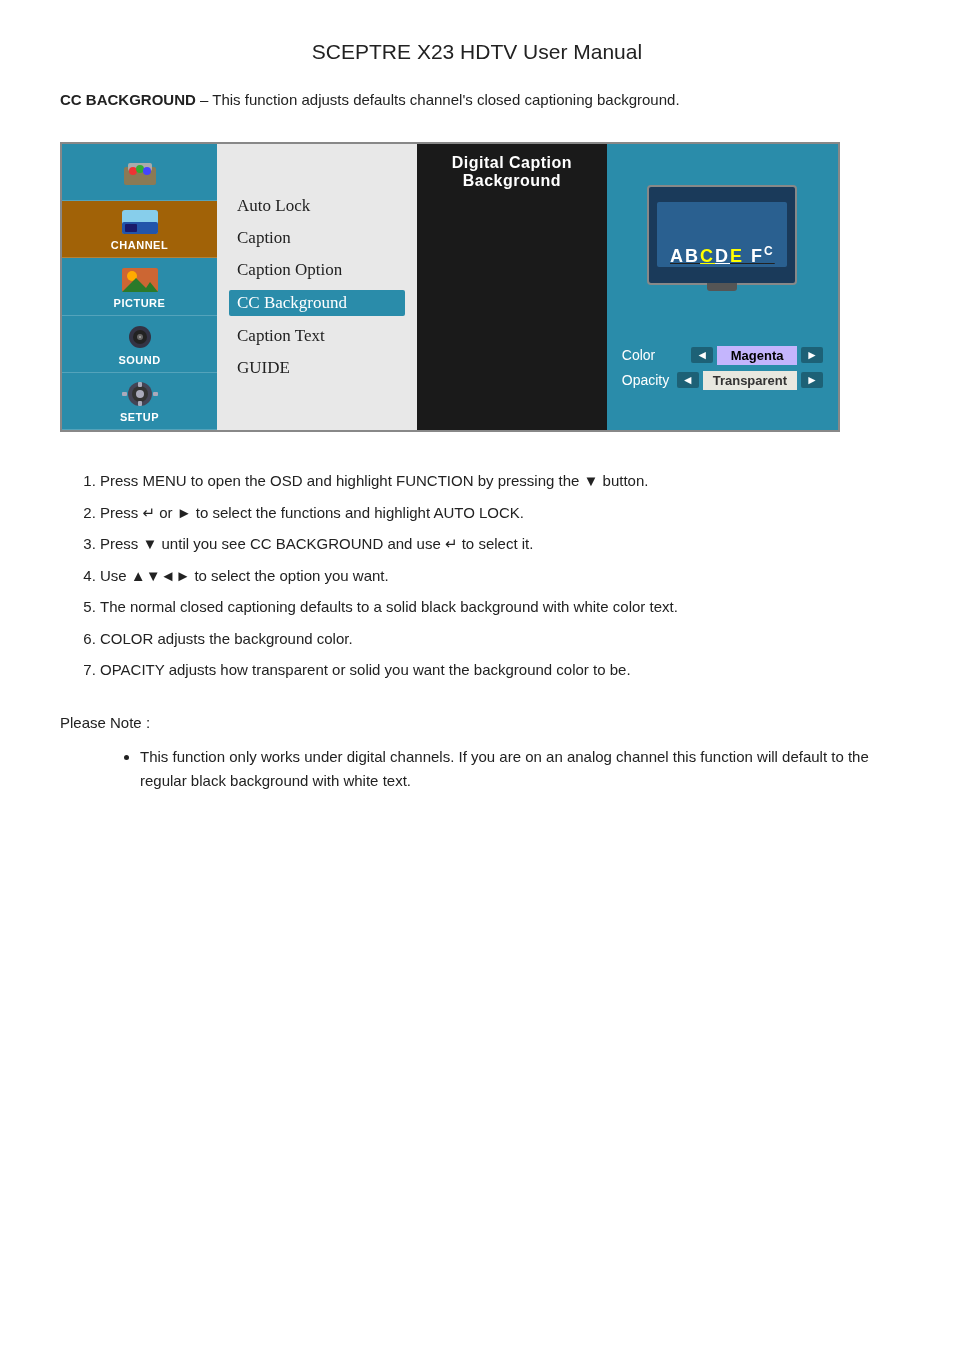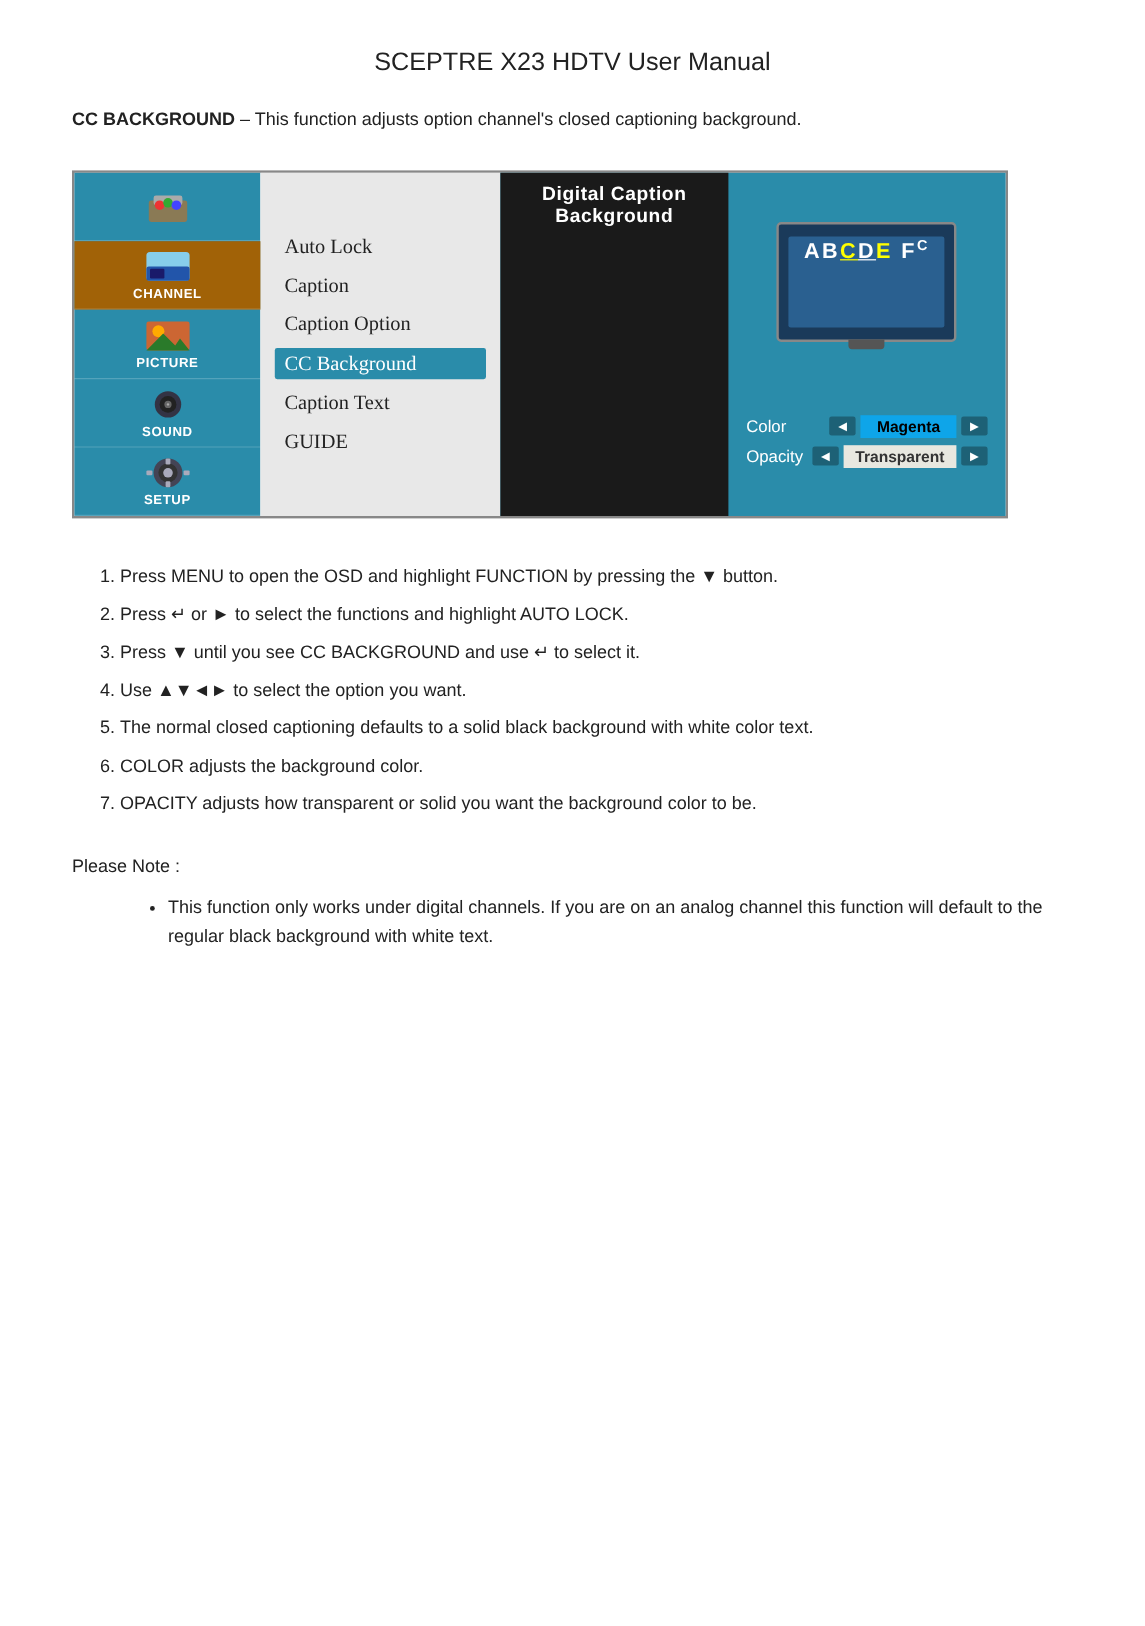--- a/index.html
+++ b/index.html
@@ -140,25 +140,26 @@
       display: flex;
       align-items: center;
       justify-content: center;
       position: relative;
       border: 2px solid #888;
     }
 
     .tv-preview-inner {
       background: #2a6090;
       width: 130px;
-      height: 76px;
-      display: flex;
-      align-items: flex-start;
+      height: 65px;
+      display: flex;
+      align-items: flex-end;
       justify-content: center;
       border-radius: 2px;
+      text-decoration: underline;
     }
 
     .tv-text {
       font-size: 18px;
       font-weight: bold;
       color: #fff;
       letter-spacing: 2px;
     }
 
     .tv-stand {
@@ -198,21 +199,21 @@
     .option-arrow {
       color: #fff;
       font-size: 12px;
       cursor: pointer;
       background: rgba(0,0,0,0.3);
       padding: 1px 5px;
       border-radius: 2px;
     }
 
     .option-value {
-      background: #0ea5e9;
+      background: #c4b5fd;
       color: #000;
       padding: 2px 10px;
       font-size: 13px;
       font-weight: bold;
       min-width: 80px;
       text-align: center;
     }
 
     .option-value.transparent {
       background: #e8e8e0;
@@ -250,21 +251,21 @@
       margin-bottom: 6px;
       line-height: 1.6;
     }
   </style>
 </head>
 <body>
 
 <h1 class="page-title">SCEPTRE X23 HDTV User Manual</h1>
 
 <p class="intro-text">
-  <strong>CC BACKGROUND</strong><span> – This function adjusts option channel's closed captioning background.</span>
+  <strong>CC BACKGROUND</strong><span> – This function adjusts defaults channel's closed captioning background.</span>
 </p>
 
 <div class="osd-container">
 
   <div class="sidebar">
 
     <div class="sidebar-item">
       <div class="sidebar-icon">
 
         <svg width="40" height="32" viewBox="0 0 40 32">

